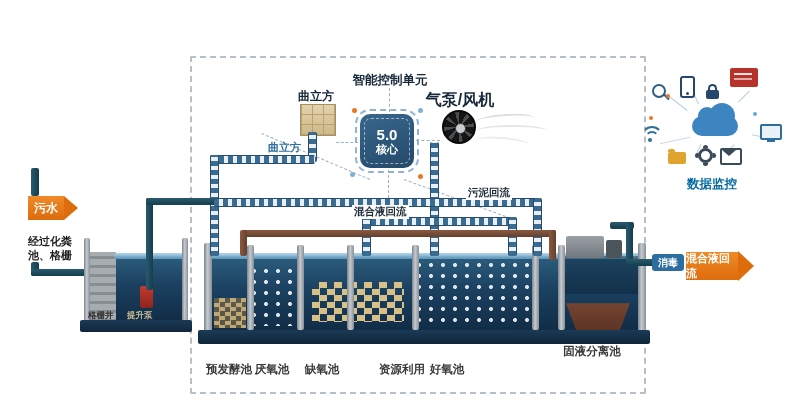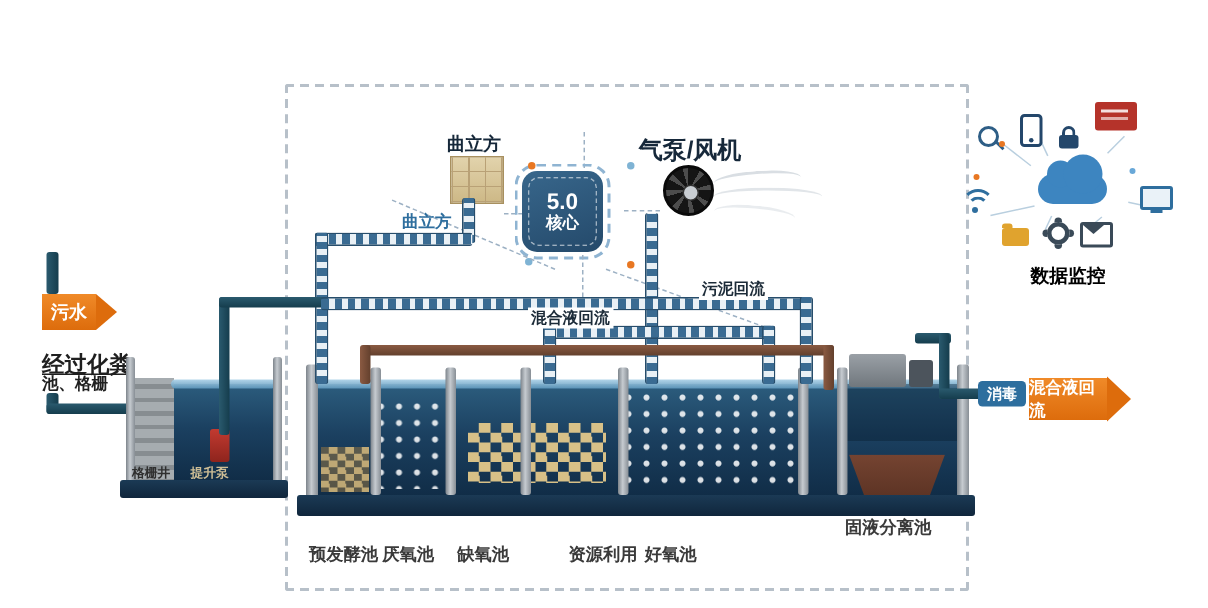--- a/index.html
+++ b/index.html
@@ -89,27 +89,28 @@
   .netline{position:absolute;height:1px;background:#b9cfdf;}
 </style>
 </head>
 <body>
 
 <div class="stage">
 
 
   <div class="abs" style="left:190px;top:56px;width:452px;height:334px;border:2px dashed #b7c0c9;border-radius:2px;"></div>
 
+  <div class="lbl ctr" style="left:325px;top:72px;width:130px;font-size:12.5px;color:#16283a;">智能控制单元</div>
   <div class="dline-v" style="left:389px;top:88px;height:24px;"></div>
 
   <div class="lbl ctr" style="left:286px;top:88px;width:60px;font-size:12px;color:#16283a;">曲立方</div>
   <div class="cubes" style="left:300px;top:104px;width:34px;height:30px;"></div>
   <div class="dline" style="left:336px;top:142px;width:22px;"></div>
 
-  <div class="core" style="left:348px;top:114px;width:54px;height:54px;">
+  <div class="core" style="left:360px;top:114px;width:54px;height:54px;">
     <div class="core-inner"></div>
     <div style="font-size:15px;font-weight:bold;line-height:17px;">5.0</div>
     <div style="font-size:11px;font-weight:bold;line-height:13px;">核心</div>
   </div>
   <div class="dot" style="left:352px;top:108px;background:#e87722;"></div>
   <div class="dot" style="left:418px;top:108px;background:#7fb3d4;"></div>
   <div class="dot" style="left:350px;top:172px;background:#7fb3d4;"></div>
   <div class="dot" style="left:418px;top:174px;background:#e87722;"></div>
   <div class="dline" style="left:416px;top:140px;width:24px;"></div>
 
@@ -125,21 +126,21 @@
   <div class="streak" style="left:476px;top:125px;width:72px;opacity:.7;"></div>
   <div class="streak" style="left:476px;top:137px;width:54px;transform:rotate(5deg);opacity:.5;"></div>
 
   <div class="pipe pteal-v" style="left:31px;top:168px;width:8px;height:28px;"></div>
 
   <div class="arrowbody" style="left:28px;top:196px;width:36px;height:24px;font-size:12px;">
     <span>污水</span>
   </div>
   <div class="arrowtip" style="left:64px;top:196px;border-top:12px solid transparent;border-bottom:12px solid transparent;border-left:14px solid #dd6c0c;"></div>
 
-  <div class="lbl" style="left:28px;top:234px;font-size:15px;color:#1f1f1f;text-decoration:underline;">经过化粪</div>
+  <div class="lbl" style="left:28px;top:234px;font-size:11px;color:#1f1f1f;">经过化粪</div>
   <div class="lbl" style="left:28px;top:248px;font-size:11px;color:#1f1f1f;">池、格栅</div>
 
   <div class="pipe pteal-v" style="left:31px;top:262px;width:8px;height:14px;"></div>
   <div class="pipe pteal" style="left:31px;top:269px;width:62px;height:7px;"></div>
 
   <div class="wall" style="left:84px;top:238px;width:6px;height:86px;"></div>
   <div class="abs" style="left:90px;top:252px;width:26px;height:70px;background:repeating-linear-gradient(0deg,#878d91 0 3px,#a6acb0 3px 9px);"></div>
   <div class="water" style="left:116px;top:256px;width:66px;height:66px;"></div>
   <div class="wave" style="left:114px;top:253px;width:70px;"></div>
   <div class="wall" style="left:182px;top:238px;width:6px;height:86px;"></div>
@@ -233,15 +234,15 @@
   <div class="wifi-arc" style="left:645px;top:131px;width:10px;height:10px;"></div>
   <div class="wifi-dot" style="left:648px;top:138px;"></div>
   <div class="icon icon-folder" style="left:668px;top:152px;"></div>
   <div class="icon icon-gear" style="left:698px;top:148px;"></div>
   <div class="icon icon-mail" style="left:720px;top:148px;"></div>
   <div class="icon icon-monitor" style="left:760px;top:124px;"></div>
   <div class="dot" style="left:666px;top:94px;background:#e87722;width:4px;height:4px;"></div>
   <div class="dot" style="left:753px;top:112px;background:#69a8d8;width:4px;height:4px;"></div>
   <div class="dot" style="left:649px;top:116px;background:#e87722;width:4px;height:4px;"></div>
 
-  <div class="lbl ctr" style="left:670px;top:176px;width:84px;font-size:12.5px;color:#000000;">数据监控</div>
+  <div class="lbl ctr" style="left:670px;top:176px;width:84px;font-size:12.5px;color:#0369a1;">数据监控</div>
 
 </div>
 
 </body></html>

